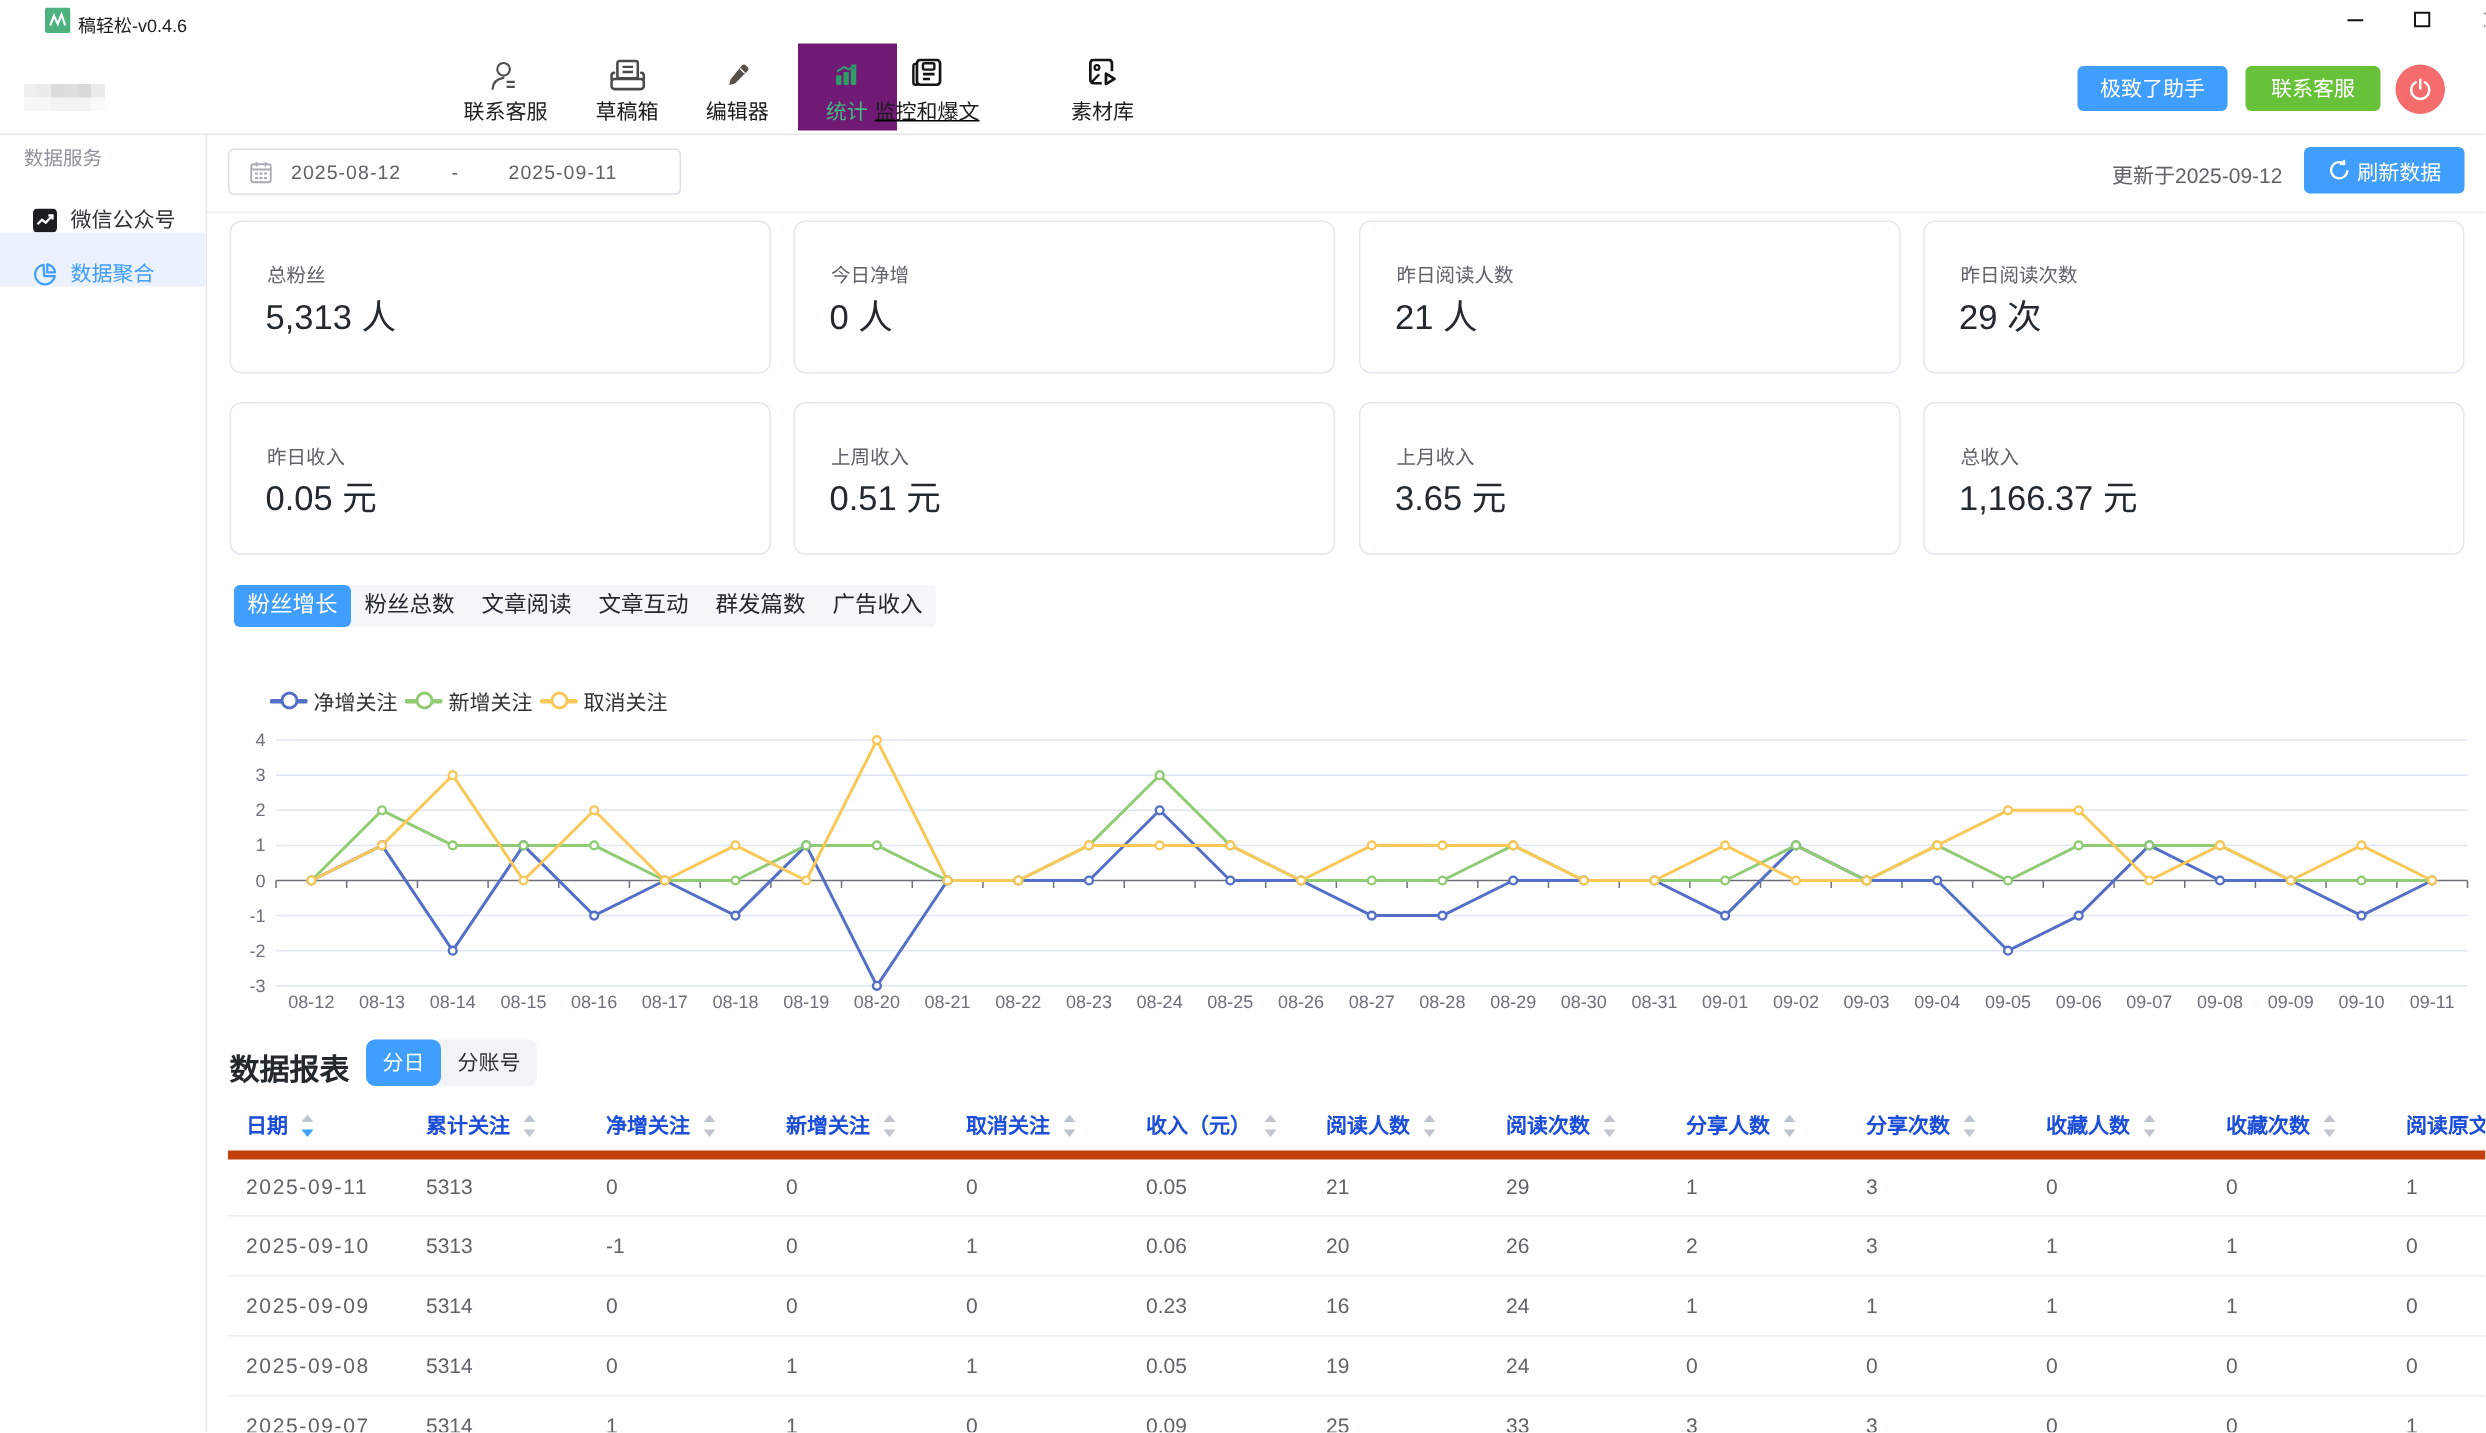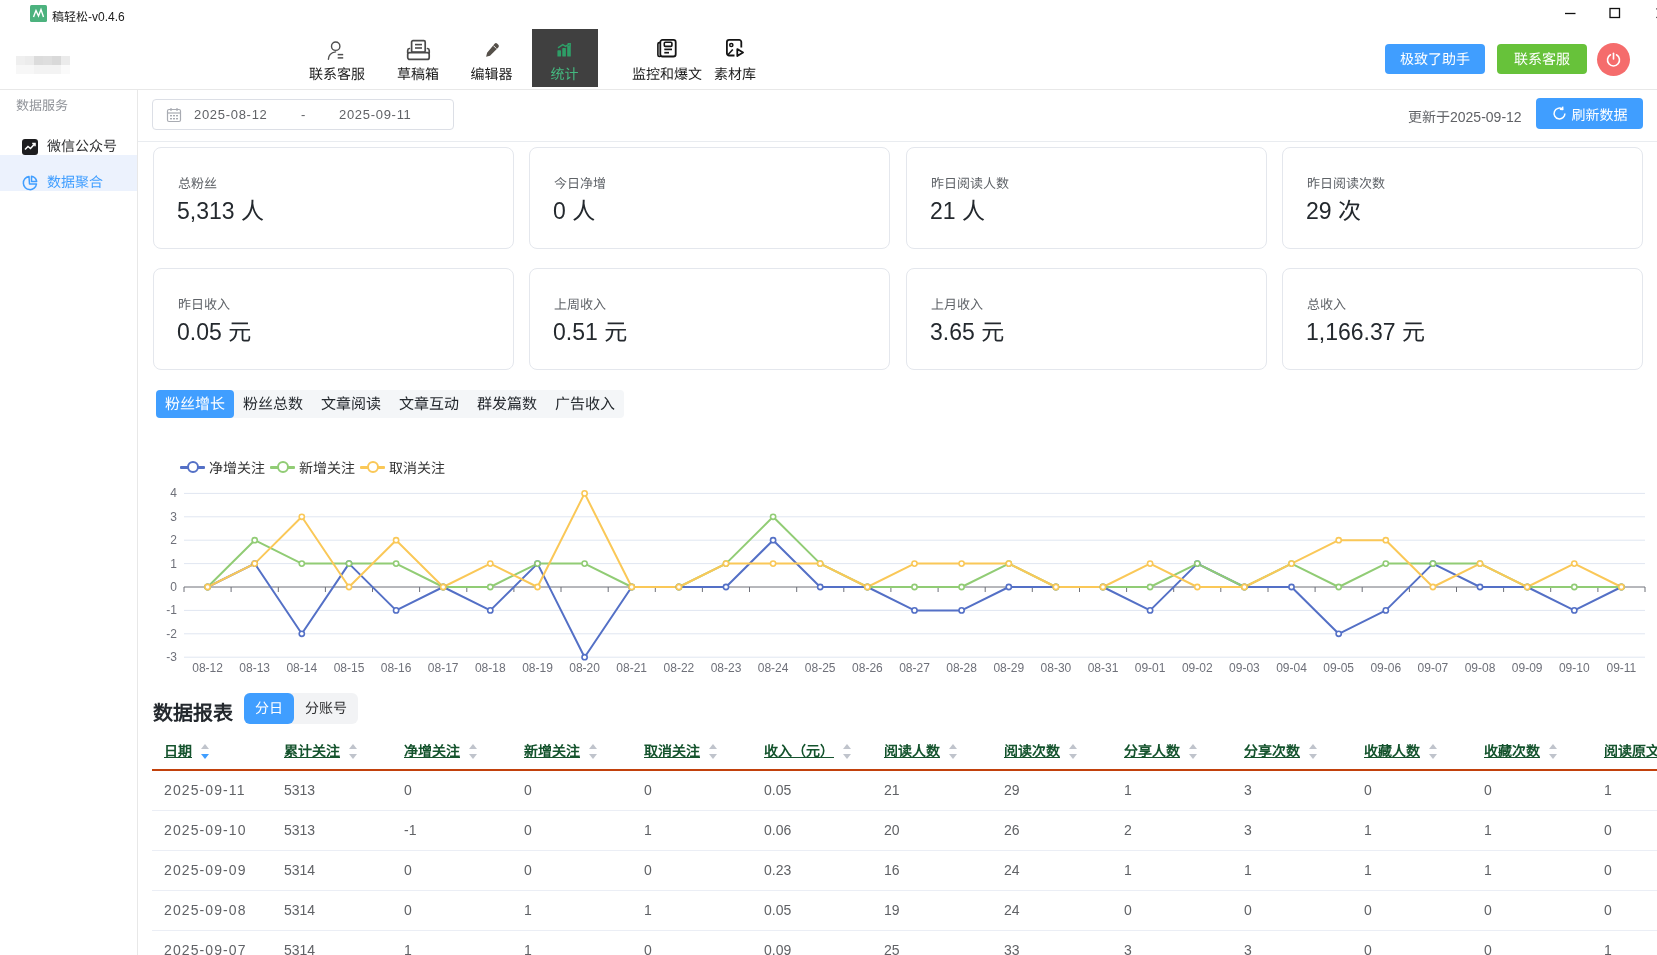--- a/index.html
+++ b/index.html
@@ -14,21 +14,21 @@
 
 
 .navbar { position:absolute; left:0; top:28px; width:1657px; height:62px; background:#fff; border-bottom:1px solid #e8e8e8; }
 .acctblur { position:absolute; left:16px; top:28px; width:54px; height:18px;
   background:
    linear-gradient(90deg,#efefef 0 9px,#ececec 9px 18px,#dcdcdc 18px 27px,#dedede 27px 36px,#d9d9d9 36px 45px,#ebebeb 45px 54px) top left/54px 9px no-repeat,
    linear-gradient(90deg,#f7f7f7 0 18px,#f3f3f3 18px 45px,#fafafa 45px 54px) bottom left/54px 9px no-repeat; }
 .navitem { position:absolute; top:0; height:58px; text-align:center; }
 .navitem .ic { height:33px; display:flex; align-items:flex-end; justify-content:center; }
 .navitem .lb { font-size:14px; color:#1c1c1c; margin-top:1px; }
-.navitem.active { background:#404040; }
+.navitem.active { background:#701a75; }
 .navitem.active .lb { color:#44b87f; }
 
 
 .btn { position:absolute; border-radius:4px; color:#fff; font-size:14px; text-align:center; }
 .btn-blue { background:#409eff; }
 .btn-green { background:#67c23a; }
 .powerbtn { position:absolute; width:33px; height:33px; border-radius:50%; background:#f56c6c; display:flex; align-items:center; justify-content:center; }
 
 
 .sidebar { position:absolute; left:0; top:90px; width:138px; height:865px; background:#fff; border-right:1px solid #e8e8e8; }
@@ -65,21 +65,21 @@
 .chart { position:absolute; left:137px; top:475px; }
 
 
 .rpt-title { position:absolute; left:153px; top:697px; font-size:20px; font-weight:bold; color:#24292e; }
 .seg { position:absolute; left:244px; top:693px; height:31px; background:#f2f3f5; border-radius:6px; display:flex; align-items:center; }
 .seg .sg { font-size:14px; color:#303133; height:31px; line-height:31px; padding:0 11px; }
 .seg .sg.on { background:#409eff; color:#fff; border-radius:6px; }
 
 table.rpt { position:absolute; left:152px; top:731px; border-collapse:collapse; table-layout:fixed; width:1560px; }
 table.rpt th, table.rpt td { text-align:left; font-weight:normal; padding:0 0 0 12px; height:40px; font-size:14px; border-bottom:1px solid #ebeef5; white-space:nowrap; }
-table.rpt th { color:#14532d; font-weight:bold; height:39px; border-bottom:2px solid #c2410c;text-decoration:underline; }
+table.rpt th { color:#1d4ed8; font-weight:bold; height:39px; border-bottom:6px solid #c2410c; }
 table.rpt td { color:#606266; } table.rpt td:first-child { letter-spacing:1.1px; }
 .sort { display:inline-block; vertical-align:middle; margin-left:7px; width:11px; height:15px; position:relative; top:-1px; }
 .sort i { position:absolute; left:2px; width:0; height:0; border-left:4px solid transparent; border-right:4px solid transparent; }
 .sort .up { top:0; border-bottom:5.5px solid #c0c4cc; }
 .sort .dn { bottom:0; border-top:5.5px solid #c0c4cc; }
 .sort .dn.b { border-top-color:#409eff; }
 </style>
 </head>
 <body>
 <div class="page">
@@ -142,21 +142,21 @@
               <rect x="0.4" y="7.2" width="3.6" height="6.4" rx="0.7"></rect>
               <rect x="5.3" y="5" width="3.6" height="8.6" rx="0.7"></rect>
               <rect x="10.2" y="2.6" width="3.6" height="11" rx="0.7"></rect>
             </g>
             <path d="M1 4.8 L5.8 1.6 L8.6 3.4 L12.6 0.7" fill="none" stroke="#2e9e67" stroke-width="1.4"></path>
             <path d="M10.6 0.4 H13.2 V3" fill="none" stroke="#2e9e67" stroke-width="1.4"></path>
           </svg>
         </div>
         <div class="lb">统计</div>
       </div>
-    <div class="navitem" style="left:629px;width:76px;top:1px;">
+    <div class="navitem" style="left:580px;width:76px;top:1px;text-decoration:underline;">
         <div class="ic">
           <svg width="20" height="19" viewBox="0 0 20 19" style="margin-bottom:4px">
             <rect x="0.9" y="3.6" width="3.4" height="13.9" rx="1.5" fill="none" stroke="#141414" stroke-width="1.6"></rect>
             <rect x="3.3" y="0.9" width="15.4" height="16.6" rx="2.3" fill="#fff" stroke="#141414" stroke-width="1.8"></rect>
             <rect x="7.3" y="3.2" width="7.6" height="4.2" rx="1" fill="none" stroke="#141414" stroke-width="1.6"></rect>
             <line x1="7.3" y1="10.4" x2="15" y2="10.4" stroke="#141414" stroke-width="1.7"></line>
             <line x1="7.3" y1="13.7" x2="12" y2="13.7" stroke="#141414" stroke-width="1.7"></line>
           </svg>
         </div>
         <div class="lb">监控和爆文</div>

